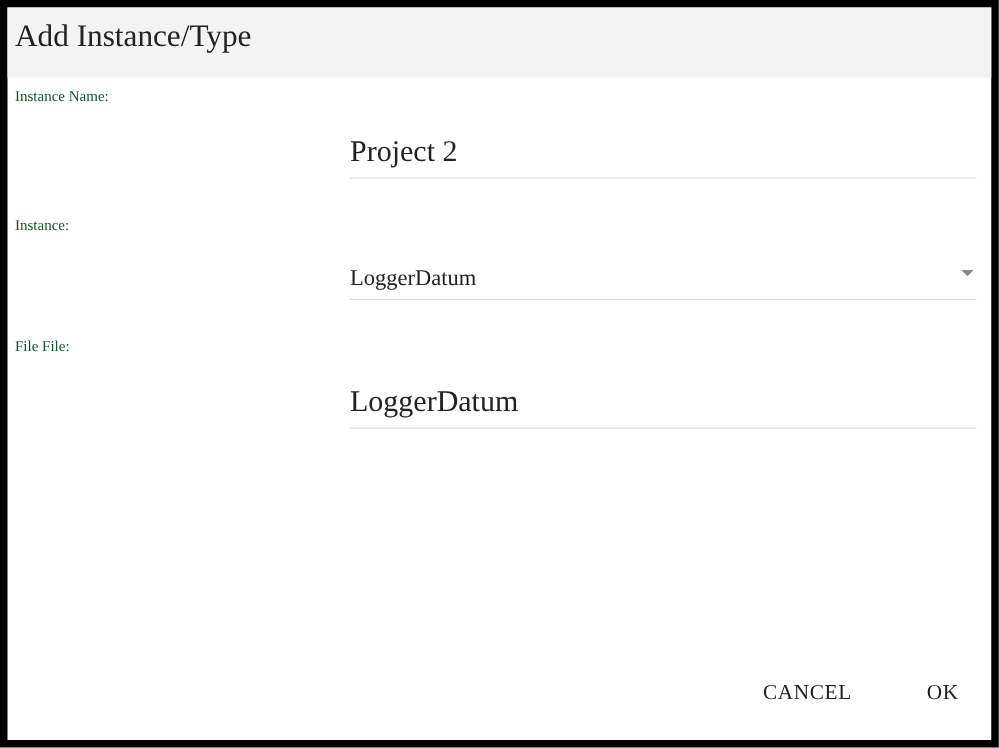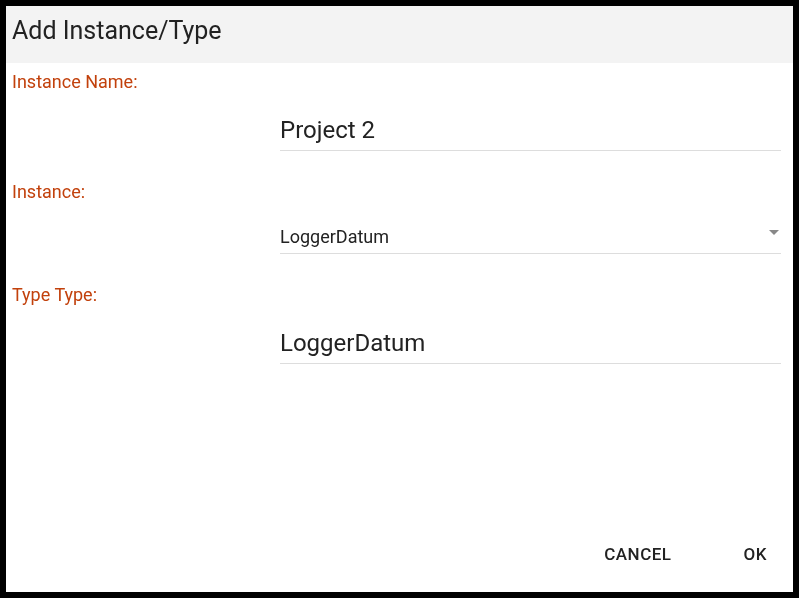--- a/index.html
+++ b/index.html
@@ -13,40 +13,41 @@
       height: 598px;
       background: #000;
       padding: 6px;
     }
     .dialog {
       width: 100%;
       height: 100%;
       background: #fff;
       display: flex;
       flex-direction: column;
+      font-family: Liberation Serif, serif;
     }
     .header {
       background: #f3f3f3;
       padding: 10px 6px 18px 6px;
     }
     .header h1 {
       font-size: 25px;
       font-weight: 400;
       color: #222;
     }
     .content {
       flex: 1;
       padding: 8px 6px 0 6px;
     }
     .field {
       margin-bottom: 30px;
     }
     .field-label {
-      font-size: 18px;
-      color: #c2410c;
+      font-size: 12px;
+      color: #14532d;
       display: block;
       margin-bottom: 20px;
     }
     .input-wrap {
       margin-left: 268px;
       margin-right: 6px;
       position: relative;
     }
     .text-input {
       width: 100%;
@@ -82,21 +83,21 @@
       height: 0;
       border-left: 5px solid transparent;
       border-right: 5px solid transparent;
       border-top: 5px solid #888;
       pointer-events: none;
     }
     .actions {
       display: flex;
       justify-content: flex-end;
       padding: 0 18px 22px 0;
-      gap: 56px;
+      gap: 44px;
     }
     .btn {
       background: none;
       border: none;
       font-family: inherit;
       font-size: 17px;
       font-weight: 500;
       letter-spacing: 0.5px;
       color: #222;
       cursor: pointer;
@@ -122,21 +123,21 @@
 
     <div class="field">
       <label class="field-label">Instance:</label>
       <div class="input-wrap select-wrap">
         <div class="select-input">LoggerDatum</div>
         <span class="dropdown-icon"></span>
       </div>
     </div>
 
     <div class="field">
-      <label class="field-label">Type Type:</label>
+      <label class="field-label">File File:</label>
       <div class="input-wrap">
         <input type="text" class="text-input" value="LoggerDatum" style="">
       </div>
     </div>
 
   </div>
 
   <div class="actions">
     <button class="btn">CANCEL</button>
     <button class="btn">OK</button>

